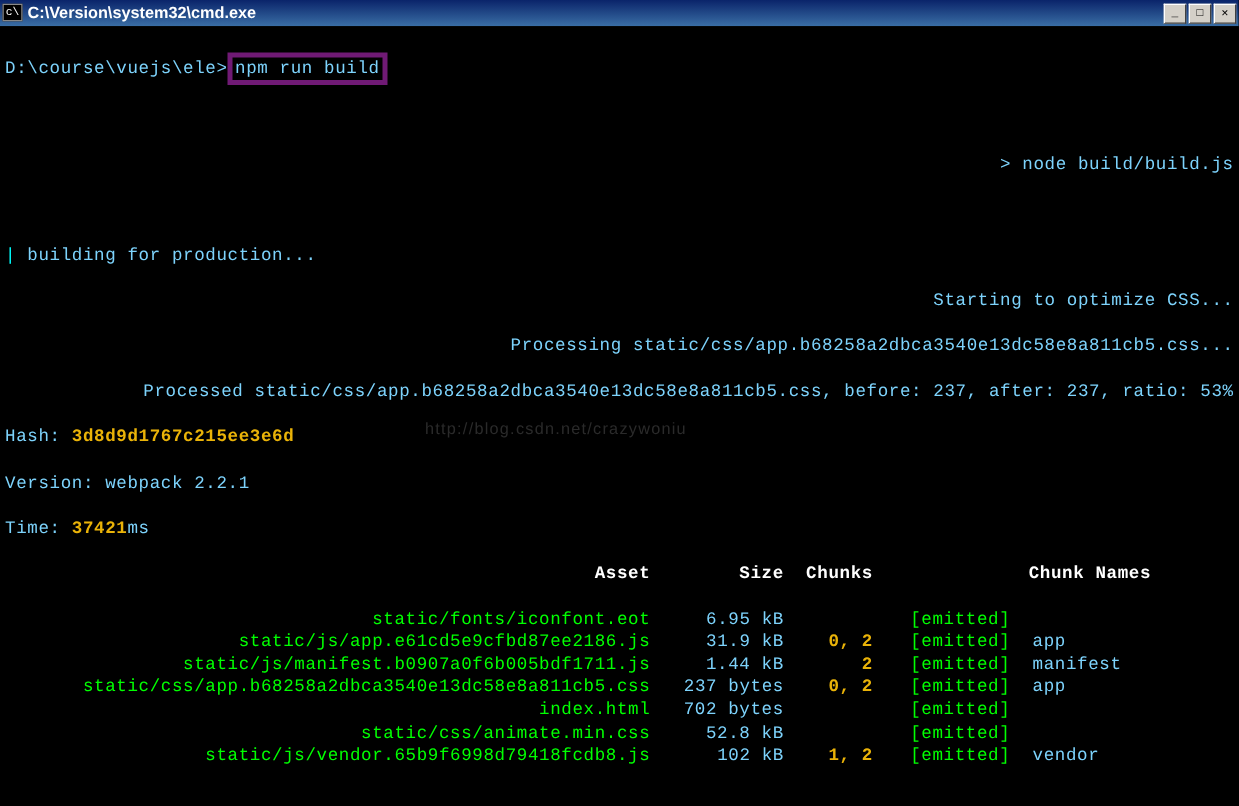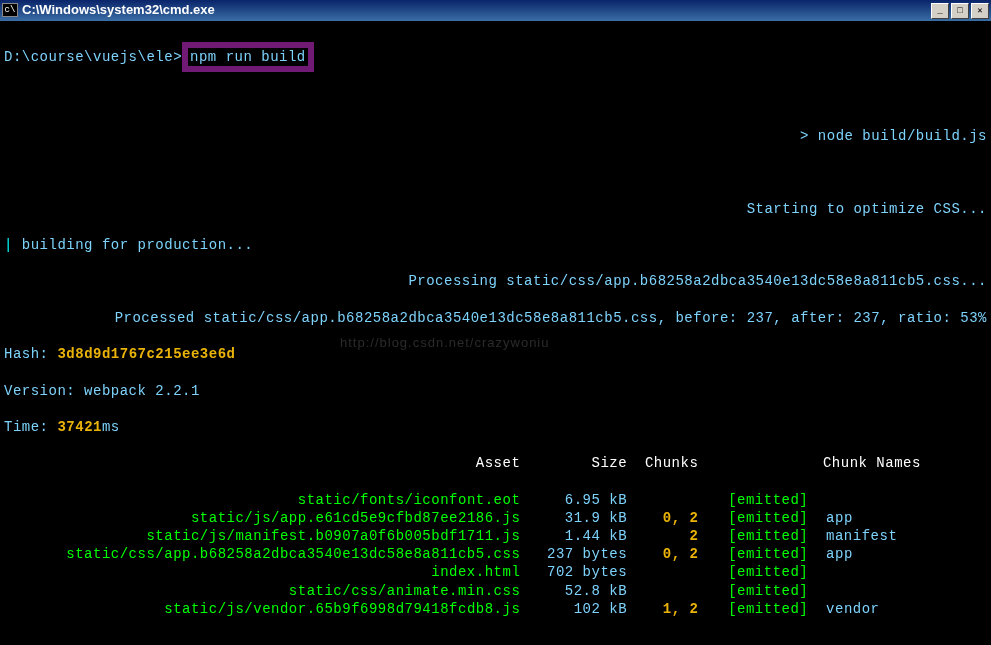--- a/index.html
+++ b/index.html
@@ -69,42 +69,42 @@
       color: #000;
       cursor: pointer;
     }
     .terminal {
       padding: 2px 4px;
       white-space: pre;
       font-size: 14px;
       letter-spacing: 0.5px;
     }
     .red-box {
-      border: 6px solid #701a75;
+      border: 4px solid #701a75;
       display: inline-block;
       padding: 0 2px;
     }
     .white-bold {
       color: #eab308;
       font-weight: bold;
     }
     .gray {
       color: #7dd3fc;
       text-align: right;
     }
     .cyan-pipe {
       color: #00ffff;
     }
     .green {
       color: #00ff00;
       margin-top: 16px;
     }
     .asset-header {
       color: #fff;
-      font-weight: normal;
+      font-weight: bold;
       margin-top: 29px;
     }
     .emitted {
       color: #00ff00;
       margin-left: 12px;
     }
     .watermark {
       position: absolute;
       top: 335px;
       left: 340px;
@@ -116,36 +116,36 @@
     }
     .line { white-space: pre; }
   </style>
 </head>
 <body>
 
 <div class="window">
   <div class="titlebar">
     <div class="title-left">
       <div class="cmd-icon">c\</div>
-      <div class="title-text">C:\Windows\system32\cmd.exe</div>
+      <div class="title-text">C:\Version\system32\cmd.exe</div>
     </div>
     <div class="window-controls">
       <div class="win-btn">_</div>
       <div class="win-btn">□</div>
       <div class="win-btn">✕</div>
     </div>
   </div>
 
   <div class="terminal">
 <div class="line"><span class="gray">D:\course\vuejs\ele&gt;</span><span class="red-box"><span class="gray">npm run build</span></span></div>
 <div class="line"> </div>
 <div class="line gray">&gt; node build/build.js</div>
 <div class="line"> </div>
+<div class="line"><span class="cyan-pipe">|</span><span class="gray"> building for production...</span></div>
 <div class="line gray">Starting to optimize CSS...</div>
-<div class="line"><span class="cyan-pipe">|</span><span class="gray"> building for production...</span></div>
 <div class="line gray">Processing static/css/app.b68258a2dbca3540e13dc58e8a811cb5.css...</div>
 <div class="line gray">Processed static/css/app.b68258a2dbca3540e13dc58e8a811cb5.css, before: 237, after: 237, ratio: 53%</div>
 <div class="line"><span class="gray">Hash: </span><span class="white-bold">3d8d9d1767c215ee3e6d</span></div>
 <div class="line"><span class="gray">Version: webpack </span><span class="gray">2.2.1</span></div>
 <div class="line"><span class="gray">Time: </span><span class="white-bold">37421</span><span class="gray">ms</span></div>
 <div class="line"><span class="asset-header" id="header-row">                                                     Asset        Size  Chunks              Chunk Names</span></div>
 <div id="asset-rows"><div class="line"><span>                                 </span><span class="green">static/fonts/iconfont.eot</span><span class="gray">     6.95 kB</span><span class="white-bold">        </span><span>  </span><span class="emitted">[emitted]</span><span class="gray">  </span></div><div class="line"><span>                     </span><span class="green">static/js/app.e61cd5e9cfbd87ee2186.js</span><span class="gray">     31.9 kB</span><span class="white-bold">    0, 2</span><span>  </span><span class="emitted">[emitted]</span><span class="gray">  app</span></div><div class="line"><span>                </span><span class="green">static/js/manifest.b0907a0f6b005bdf1711.js</span><span class="gray">     1.44 kB</span><span class="white-bold">       2</span><span>  </span><span class="emitted">[emitted]</span><span class="gray">  manifest</span></div><div class="line"><span>       </span><span class="green">static/css/app.b68258a2dbca3540e13dc58e8a811cb5.css</span><span class="gray">   237 bytes</span><span class="white-bold">    0, 2</span><span>  </span><span class="emitted">[emitted]</span><span class="gray">  app</span></div><div class="line"><span>                                                </span><span class="green">index.html</span><span class="gray">   702 bytes</span><span class="white-bold">        </span><span>  </span><span class="emitted">[emitted]</span><span class="gray">  </span></div><div class="line"><span>                                </span><span class="green">static/css/animate.min.css</span><span class="gray">     52.8 kB</span><span class="white-bold">        </span><span>  </span><span class="emitted">[emitted]</span><span class="gray">  </span></div><div class="line"><span>                  </span><span class="green">static/js/vendor.65b9f6998d79418fcdb8.js</span><span class="gray">      102 kB</span><span class="white-bold">    1, 2</span><span>  </span><span class="emitted">[emitted]</span><span class="gray">  vendor</span></div><div class="line"></div></div>
 
 
 

